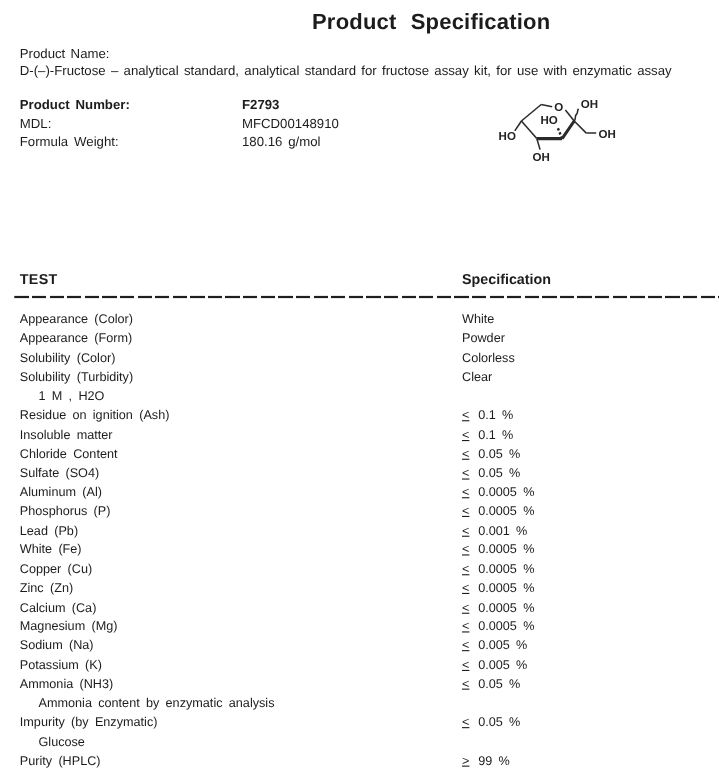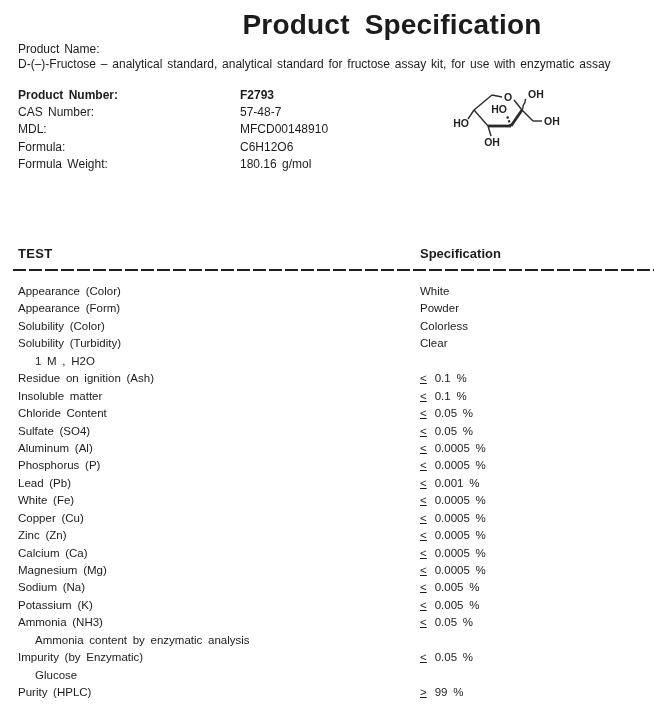--- a/index.html
+++ b/index.html
@@ -13,21 +13,21 @@
     overflow: hidden;
   }
 
   
   .title {
     position: absolute;
     top: 9px;
     left: 130px;
     right: 0;
     text-align: center;
-    font-size: 28px;
+    font-size: 20px;
     font-weight: 700;
     word-spacing: 7px;
     letter-spacing: 0.2px;
   }
 
   
   .product-name {
     position: absolute;
     left: 18px;
     top: 42px;
@@ -40,21 +40,21 @@
 
   
   .details {
     position: absolute;
     left: 18px;
     top: 87px;
     font-size: 12px;
     line-height: 17.2px;
     word-spacing: 2px;
   }
-  .detail-row .label { display: inline-block; width: 222px; }
+  .detail-row .label { display: inline-block; width: 202px; }
   .detail-row.bold { font-weight: 700; }
 
   
   .structure {
     position: absolute;
     left: 450px;
     top: 82px;
     width: 120px;
     height: 84px;
   }
@@ -129,27 +129,21 @@
   <div class="product-name">
     <span class="desc-line">Product Name:</span>
     <span class="desc-line">D-(–)-Fructose – analytical standard, analytical standard for fructose assay kit, for use with enzymatic assay</span>
   </div>
 
   <div class="details">
     <div class="detail-row bold">
       <span class="label">Product Number:</span><span class="value">F2793</span>
     </div>
     <div class="detail-row">
-      <span class="label">CAS Number:</span><span class="value">57-48-7</span>
-    </div>
-    <div class="detail-row">
       <span class="label">MDL:</span><span class="value">MFCD00148910</span>
-    </div>
-    <div class="detail-row">
-      <span class="label">Formula:</span><span class="value">C6H12O6</span>
     </div>
     <div class="detail-row">
       <span class="label">Formula Weight:</span><span class="value">180.16 g/mol</span>
     </div>
   </div>
 
   <div class="structure">
     <svg viewBox="0 0 120 84" width="120" height="84">
 
       <path d="M24,28 L42,13"></path>

